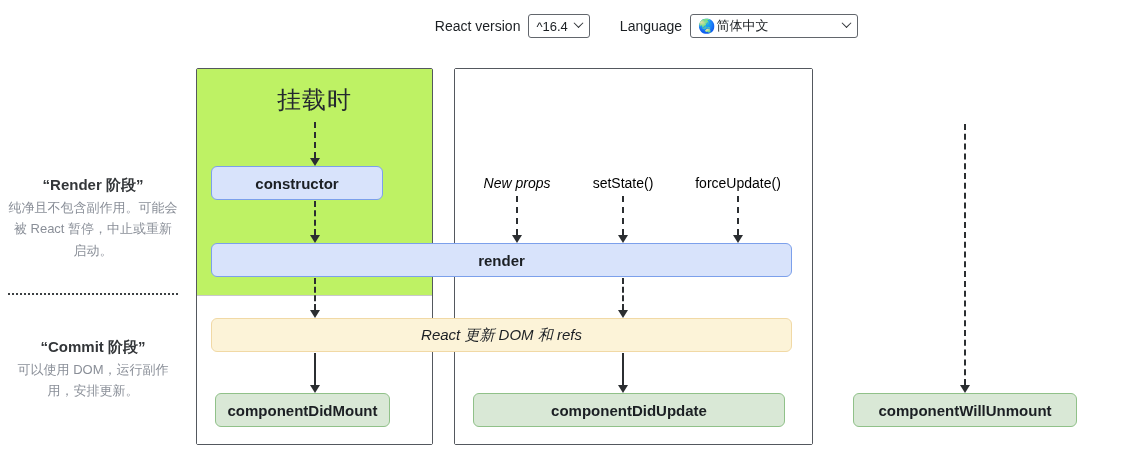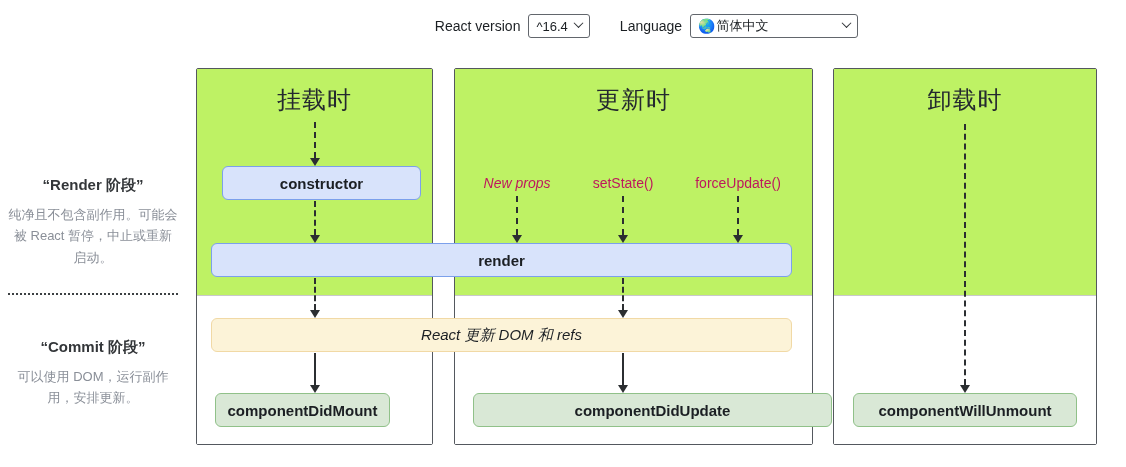--- a/index.html
+++ b/index.html
@@ -39,21 +39,21 @@
     transform: rotate(45deg) translate(-1px,-1px);
     margin-left: 7px; margin-top: -3px;
   }
   .lang-select { width: 168px; justify-content: space-between; }
   .lang-select .val { display: inline-flex; align-items: center; gap: 1px; }
   .globe { font-size: 14px; line-height: 1; }
 
   
   .side-block { position: absolute; left: 0; width: 186px; text-align: center; }
   .side-title { font-size: 15px; font-weight: 700; color: #333639; }
-  .side-desc  { font-size: 13px; color: #8a8f98; line-height: 1.65; margin-top: 9px; padding: 0 8px; }
+  .side-desc  { font-size: 13px; color: #8a8f98; line-height: 1.65; margin-top: 2px; padding: 0 8px; }
   .dotted-divider {
     position: absolute; left: 8px; top: 293px; width: 170px; height: 0;
     border-top: 2px dotted #3c4043;
   }
 
   
   .col {
     position: absolute; top: 68px; height: 377px;
     border: 1px solid #54585e; border-radius: 2px;
     display: flex; flex-direction: column;
@@ -73,21 +73,21 @@
   .box-blue   { background: #d8e3fb; border: 1px solid #7ca0eb; }
   .box-green  { background: #d9e8d6; border: 1px solid #90c189; }
   .box-orange {
     background: #fcf3d8; border: 1px solid #f1d9a5;
     font-weight: 400; font-style: italic;
   }
 
   
   .trigger {
     position: absolute; top: 175px; width: 110px;
-    text-align: center; font-size: 14px; color: #be185d;
+    text-align: center; font-size: 14px; color: #000000;
   }
   .trigger.italic { font-style: italic; }
 
   
   .arrow { position: absolute; z-index: 4; }
   .arrow .line   { position: absolute; left: 4px; top: 0; width: 0; }
   .arrow .dashed { border-left: 2px dashed #2b2e31; }
   .arrow .solid  { border-left: 2px solid  #2b2e31; }
   .arrow .head {
     position: absolute; left: 0; width: 0; height: 0;
@@ -130,42 +130,33 @@
   </div>
 
   <div class="col" style="left:196px; width:237px">
     <div class="col-render">
       <div class="col-title">挂载时</div>
     </div>
     <div class="col-commit"></div>
   </div>
 
   <div class="col" style="left:454px; width:359px">
-    <div class="col-render">
-      <div class="col-title">更新时</div>
-    </div>
     <div class="col-commit"></div>
   </div>
 
-  <div class="col" style="left:833px; width:264px">
-    <div class="col-render">
-      <div class="col-title">卸载时</div>
-    </div>
-    <div class="col-commit"></div>
-  </div>
 
   <div class="trigger italic" style="left:462px">New props</div>
   <div class="trigger" style="left:568px">setState()</div>
   <div class="trigger" style="left:683px">forceUpdate()</div>
 
-  <div class="method-box box-blue" style="left:222px; top:166px; width:199px">constructor</div>
+  <div class="method-box box-blue" style="left:211px; top:166px; width:172px">constructor</div>
   <div class="method-box box-orange" style="left:211px; top:318px; width:581px">React 更新 DOM 和 refs</div>
   <div class="method-box box-blue" style="left:211px; top:243px; width:581px">render</div>
   <div class="method-box box-green" style="left:215px; top:393px; width:175px">componentDidMount</div>
-  <div class="method-box box-green" style="left:473px; top:393px; width:359px">componentDidUpdate</div>
+  <div class="method-box box-green" style="left:473px; top:393px; width:312px">componentDidUpdate</div>
   <div class="method-box box-green" style="left:853px; top:393px; width:224px">componentWillUnmount</div>
 
   <div class="arrow" style="left:310px; top:122px">
     <div class="line dashed" style="height:36px"></div>
       <div class="head" style="top:36px"></div>
   </div>
   <div class="arrow" style="left:310px; top:201px">
     <div class="line dashed" style="height:34px"></div>
       <div class="head" style="top:34px"></div>
   </div>

